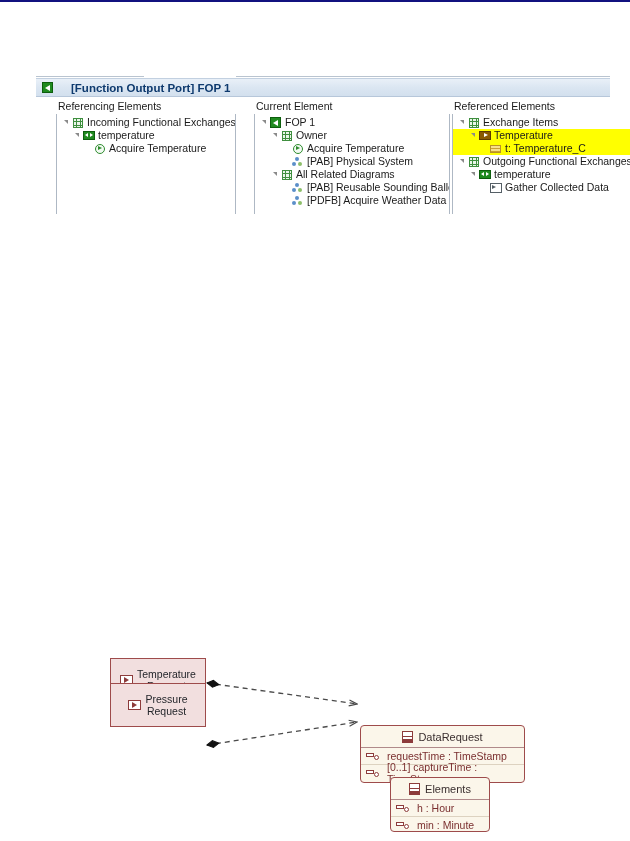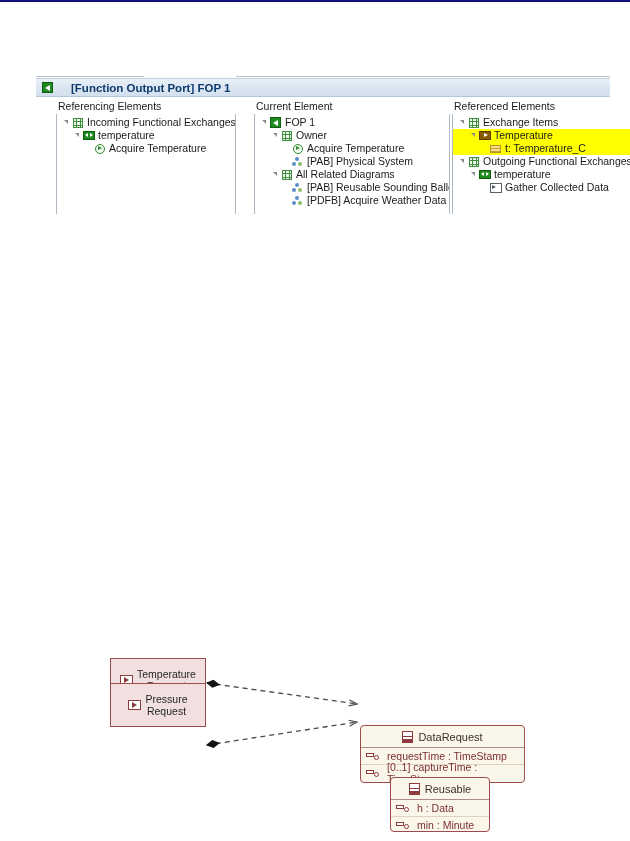--- a/index.html
+++ b/index.html
@@ -615,23 +615,23 @@
   </div>
   <div class="attr">
     <span class="ico-attr"></span>
     <span>[0..1] captureTime : TimeStamp</span>
   </div>
 </div>
 
 <div class="uml-class" style="left:390px; top:777px; width:100px; height:55px;">
   <div class="cls-title">
     <span class="ico-class"></span>
-    <span>Reusable</span>
+    <span>Elements</span>
   </div>
   <div class="attr">
     <span class="ico-attr"></span>
-    <span>h : Data</span>
+    <span>h : Hour</span>
   </div>
   <div class="attr">
     <span class="ico-attr"></span>
     <span>min : Minute</span>
   </div>
 </div>
 
 </body></html>

